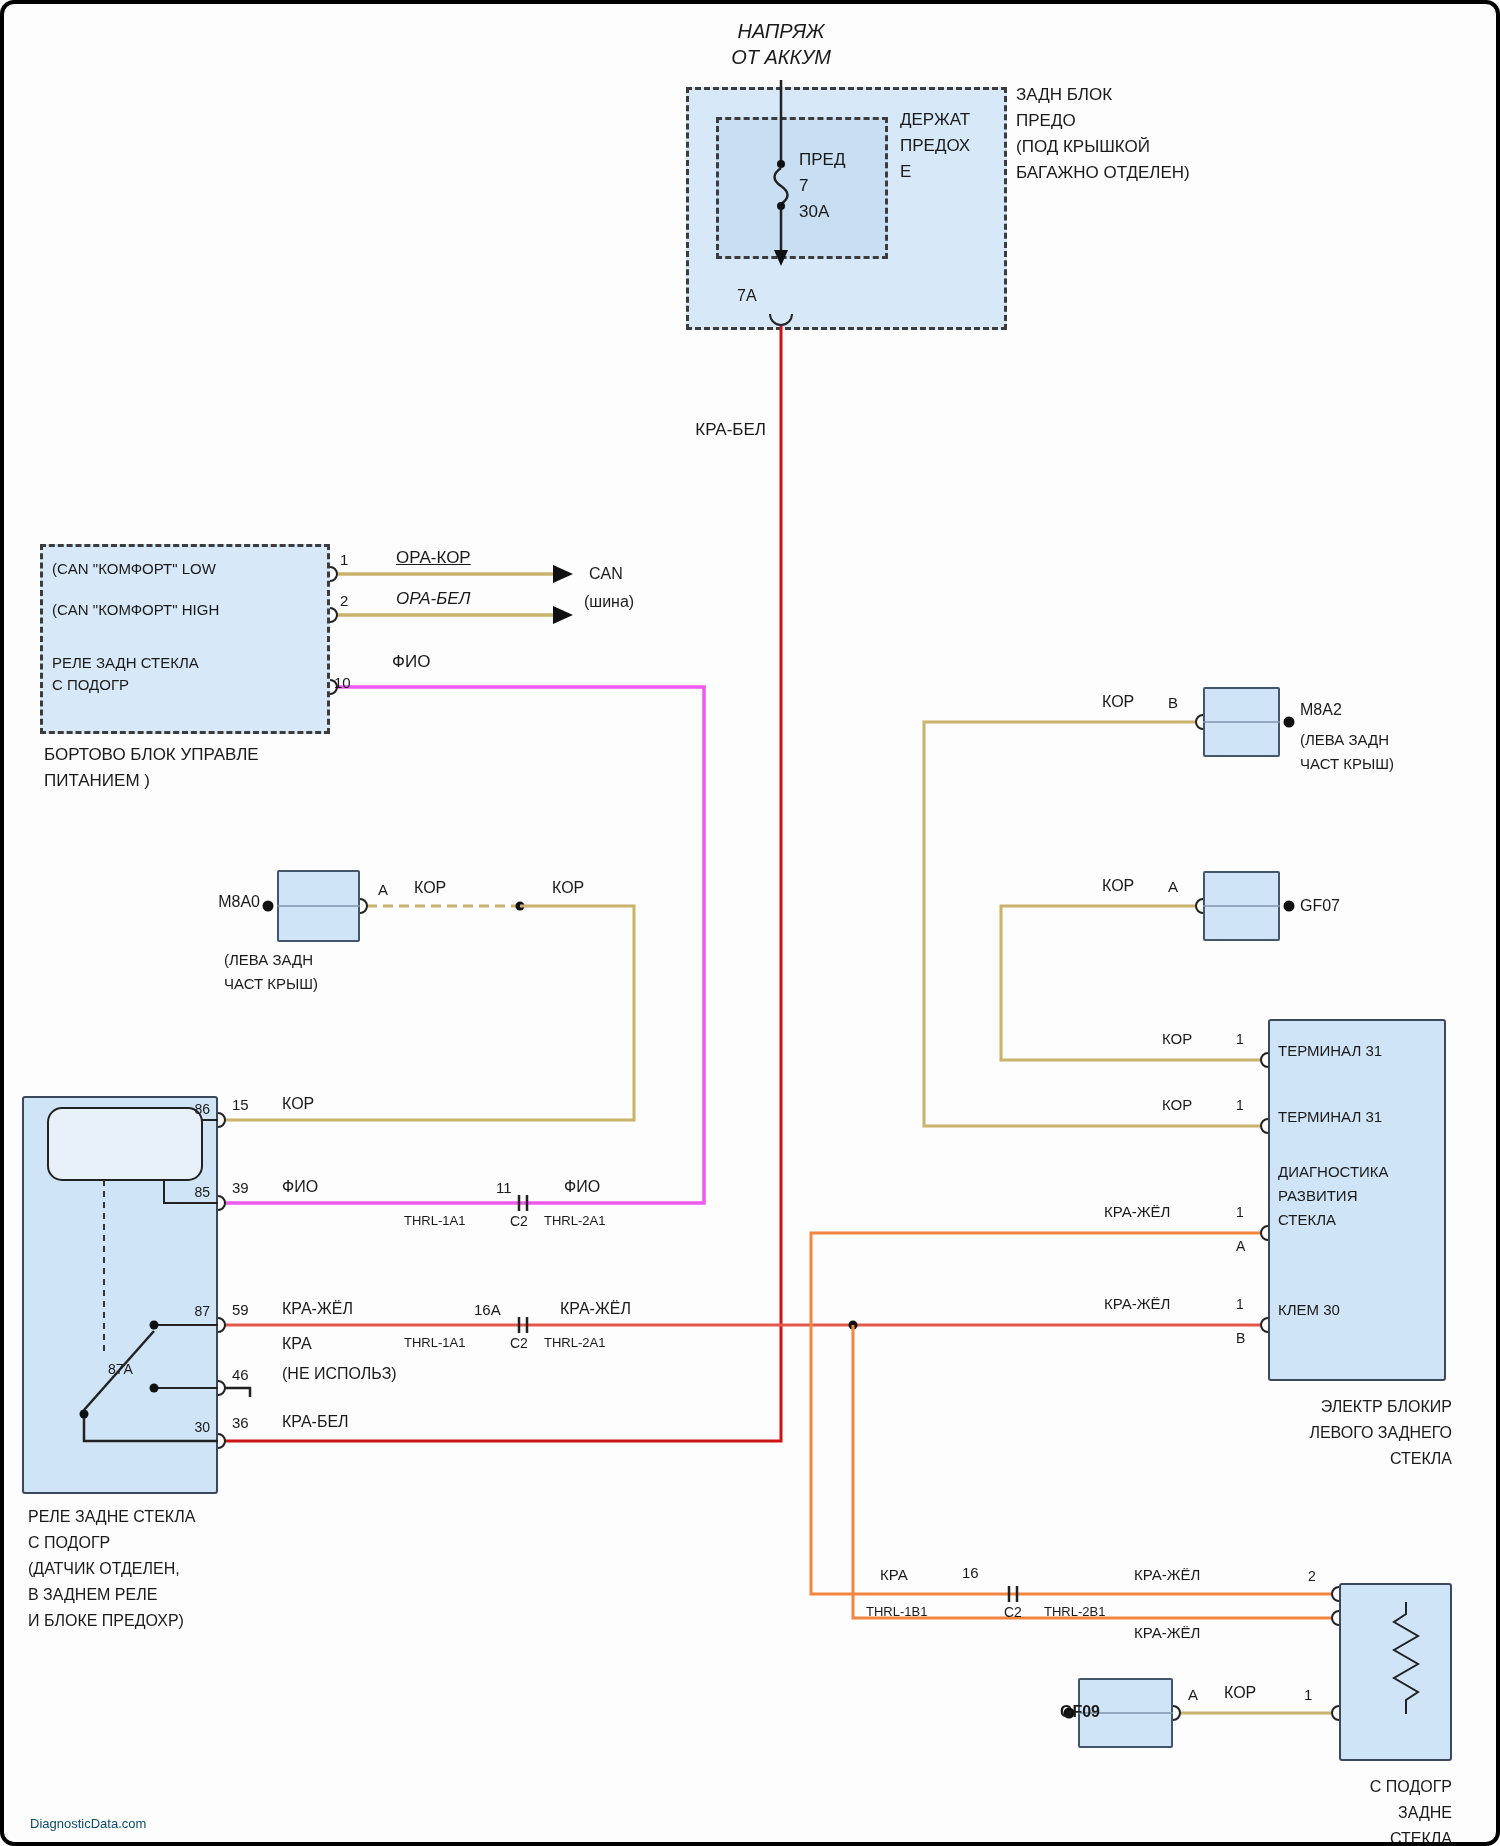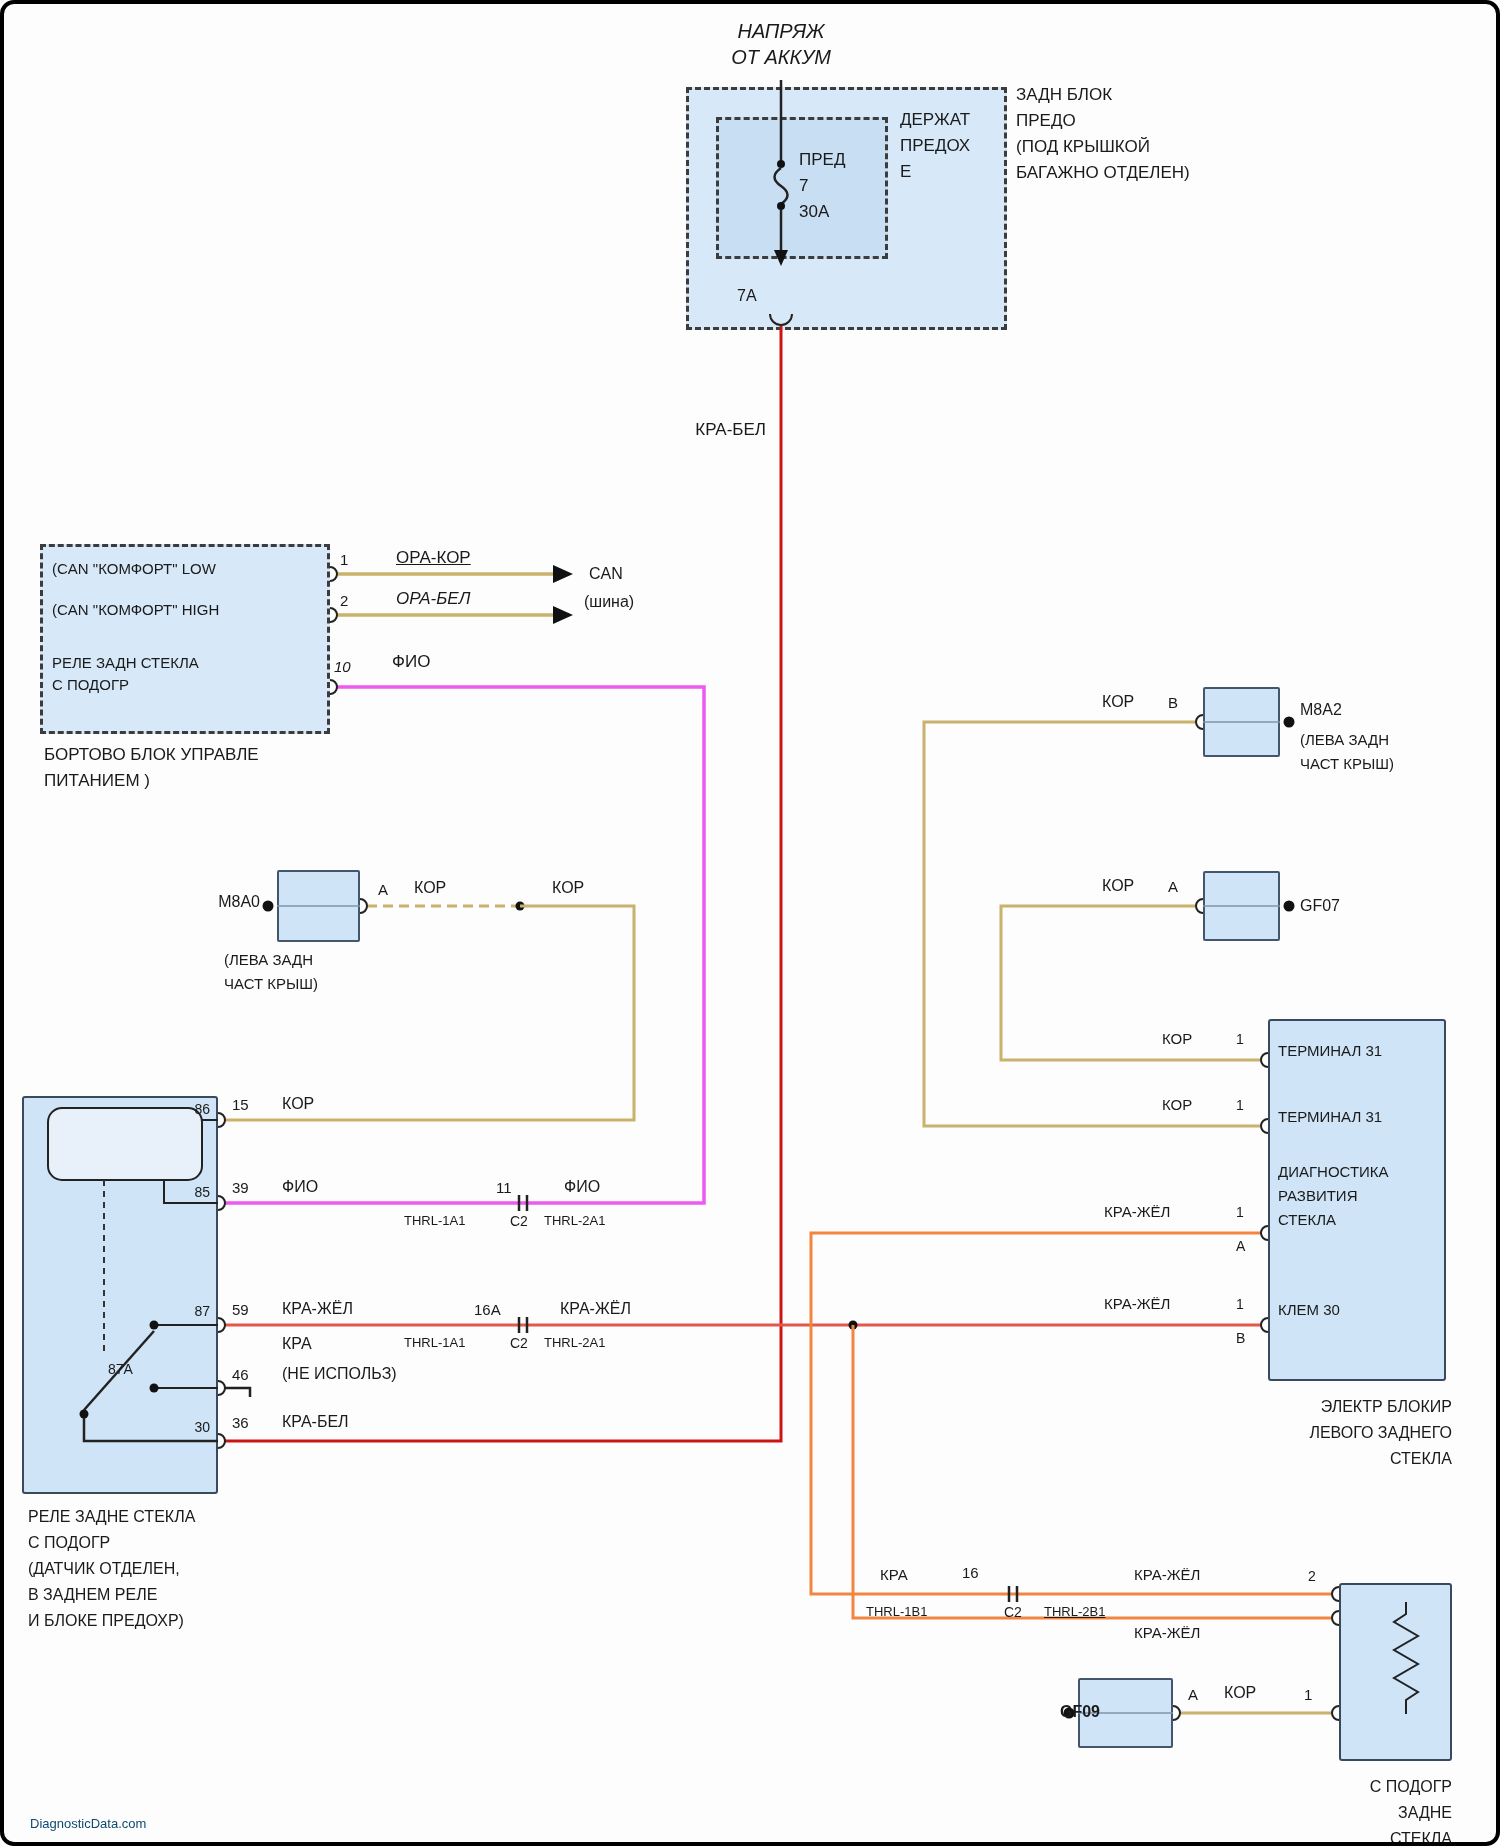--- a/index.html
+++ b/index.html
@@ -167,21 +167,21 @@
   </div>
   <div class="lbl fs16" style="left:733px;top:282px;">7А</div>
   <div class="lbl right" style="left:650px;top:416px;width:112px;">КРА-БЕЛ</div>
 
   <div class="lbl fs15" style="left:336px;top:547px;">1</div>
   <div class="lbl" style="left:392px;top:544px;text-decoration:underline;">ОРА-КОР</div>
   <div class="lbl fs15" style="left:336px;top:588px;">2</div>
   <div class="lbl" style="left:392px;top:585px;font-style:italic;">ОРА-БЕЛ</div>
   <div class="lbl fs16" style="left:585px;top:560px;">CAN</div>
   <div class="lbl fs16" style="left:580px;top:588px;">(шина)</div>
-  <div class="lbl fs15" style="left:330px;top:654px;font-style:italic;">10</div>
+  <div class="lbl fs15" style="left:330px;top:670px;">10</div>
   <div class="lbl" style="left:388px;top:648px;">ФИО</div>
   <div class="lbl fs15" style="left:48px;top:556px;">(CAN "КОМФОРТ" LOW</div>
   <div class="lbl fs15" style="left:48px;top:597px;">(CAN "КОМФОРТ" HIGH</div>
   <div class="lbl fs15 lh22" style="left:48px;top:648px;">
     <div>РЕЛЕ ЗАДН СТЕКЛА</div>
     <div>С ПОДОГР</div>
   </div>
   <div class="lbl lh26" style="left:40px;top:738px;">
     <div>БОРТОВО БЛОК УПРАВЛЕ</div>
     <div>ПИТАНИЕМ )</div>
@@ -269,21 +269,21 @@
     <div>ЭЛЕКТР БЛОКИР</div>
     <div>ЛЕВОГО ЗАДНЕГО</div>
     <div>СТЕКЛА</div>
   </div>
 
   <div class="lbl fs15" style="left:876px;top:1562px;">КРА</div>
   <div class="lbl fs15" style="left:958px;top:1560px;">16</div>
   <div class="lbl fs15" style="left:1130px;top:1562px;">КРА-ЖЁЛ</div>
   <div class="lbl fs13" style="left:862px;top:1600px;">THRL-1B1</div>
   <div class="lbl fs14" style="left:1000px;top:1600px;">C2</div>
-  <div class="lbl fs13" style="left:1040px;top:1600px;text-decoration:underline;">THRL-2B1</div>
+  <div class="lbl fs13" style="left:1040px;top:1600px;">THRL-2B1</div>
   <div class="lbl fs15" style="left:1130px;top:1620px;">КРА-ЖЁЛ</div>
   <div class="lbl fs14" style="left:1304px;top:1564px;">2</div>
 
   <div class="lbl fs16 right" style="left:1002px;top:1698px;width:94px;font-weight:bold;">GF09</div>
   <div class="lbl fs15" style="left:1184px;top:1682px;">А</div>
   <div class="lbl fs16" style="left:1220px;top:1679px;">КОР</div>
   <div class="lbl fs15" style="left:1300px;top:1682px;">1</div>
 
   <div class="lbl fs16 right lh26" style="left:1330px;top:1770px;width:118px;">
     <div>С ПОДОГР</div>

